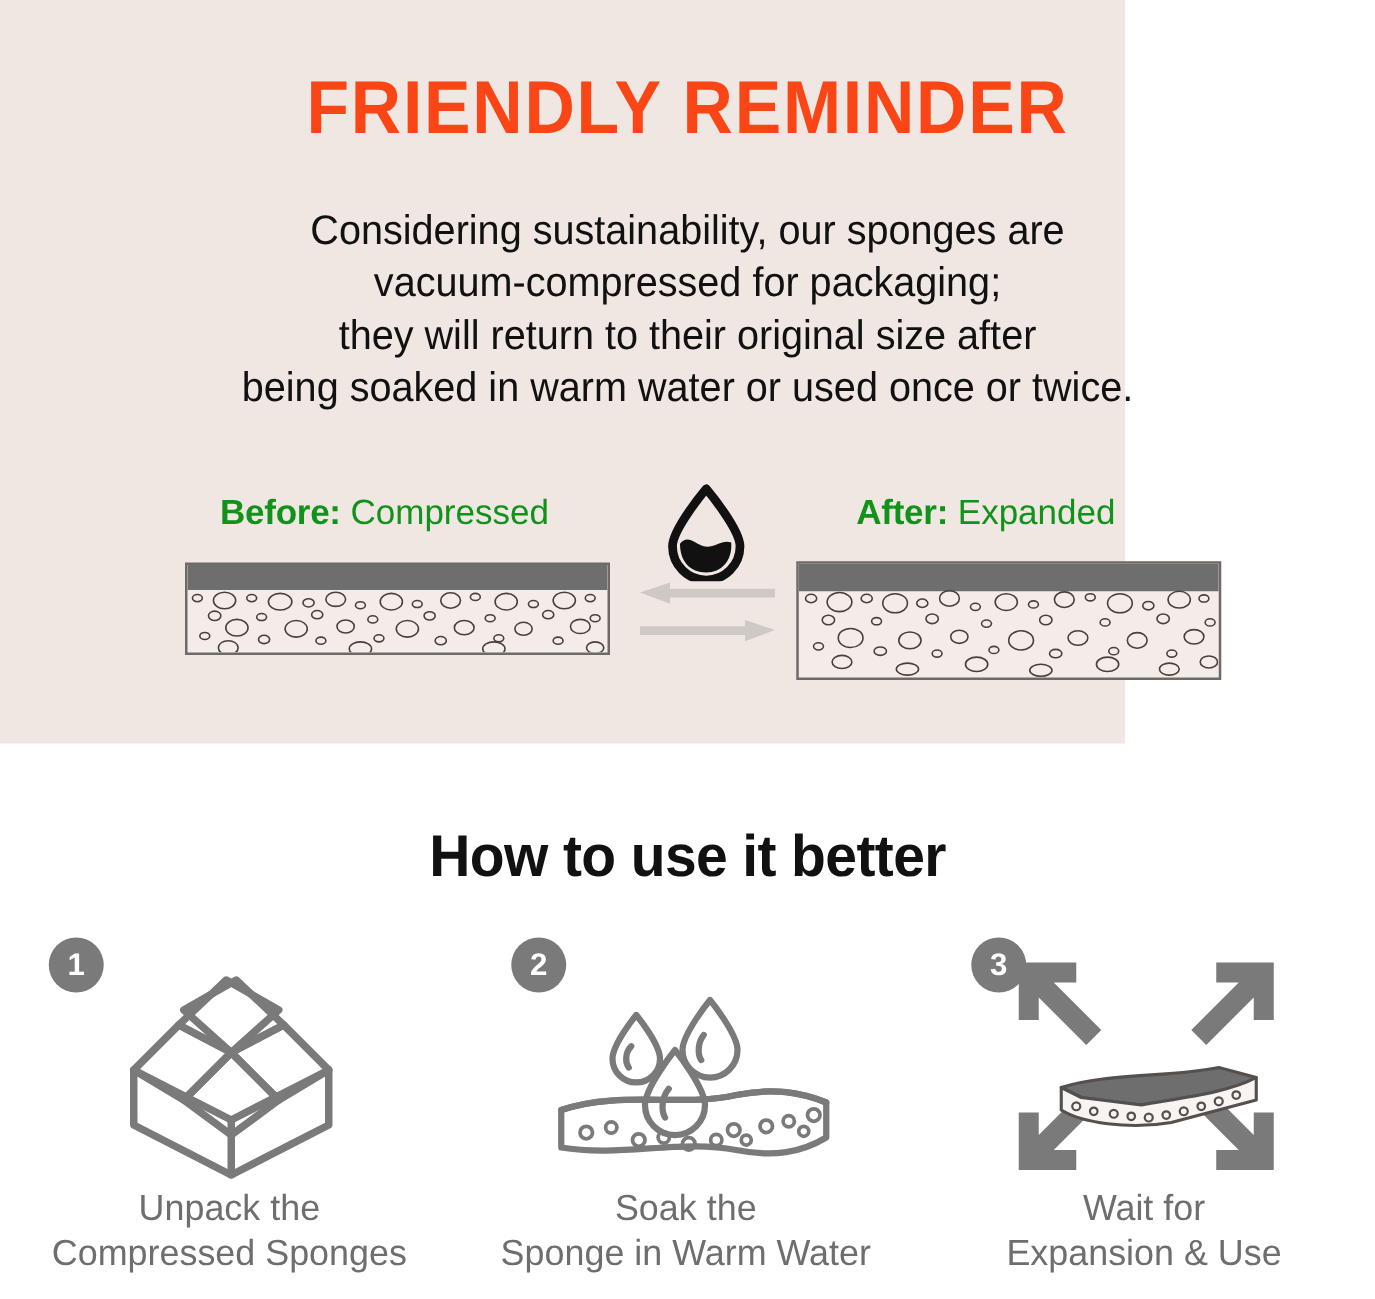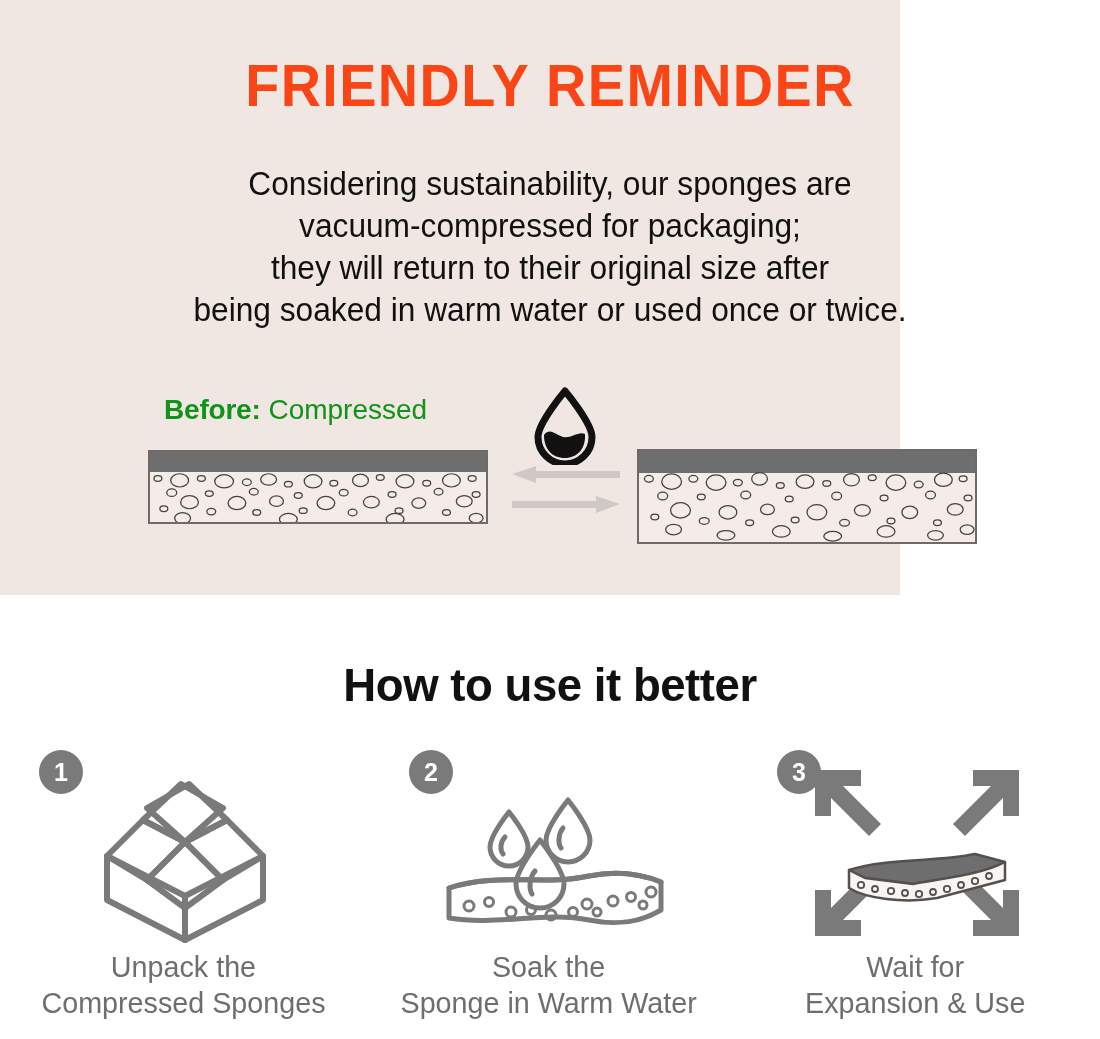--- a/index.html
+++ b/index.html
@@ -42,21 +42,21 @@
   
   .ba-label{
     position:absolute;
     font-size:28px;
     color:#11921B;
     white-space:nowrap;
   }
   .ba-label .strong{ font-weight:bold; letter-spacing:-0.2px;}
   .ba-label .light{ font-weight:normal; }
 
-  #before-label{ left:164px; top:394px; }
+  #before-label{ left:176px; top:394px; }
   #after-label{ left:685px; top:394px; }
 
   
   .sponge{
     position:absolute;
     border:2px solid #6f6a68;
     background:#F3ECE9;
     overflow:hidden;
   }
   .sponge .top-band{
@@ -214,20 +214,24 @@
       <path d="M35 4 C35 4 62 36 62 50 A27 27 0 0 1 8 50 C8 36 35 4 35 4 Z" fill="none" stroke="#111111" stroke-width="7" stroke-linejoin="round"></path>
       <path d="M14 48 C20 40 26 48 33 50 C41 52 48 44 55 47 C56 62 47 71 35 71 C22 71 14 62 14 48 Z" fill="#111111"></path>
     </svg>
 
     <svg id="arrows-icon" viewBox="0 0 112 48">
       <path d="M2 9 L26 1 L26 6 L110 6 L110 13 L26 13 L26 18 Z" fill="#CFC9C5"></path>
       <path d="M110 39 L86 31 L86 36 L2 36 L2 43 L86 43 L86 48 Z" fill="#CFC9C5"></path>
     </svg>
   </div>
 
+  <div class="ba-label" id="after-label">
+    <span class="strong">After:</span>
+    <span class="light">Expanded</span>
+  </div>
 
   <div class="sponge" id="sponge-after">
     <div class="top-band"></div>
     <svg class="pores" viewBox="0 0 340 95" preserveAspectRatio="none">
       <g fill="none" stroke="#4a4038" stroke-width="1.3">
         <ellipse cx="33" cy="32" rx="10" ry="8"></ellipse>
         <ellipse cx="78" cy="33" rx="10" ry="8"></ellipse>
         <ellipse cx="122" cy="29" rx="8" ry="6.5"></ellipse>
         <ellipse cx="168" cy="32" rx="9" ry="7"></ellipse>
         <ellipse cx="215" cy="30" rx="8" ry="6.5"></ellipse>

